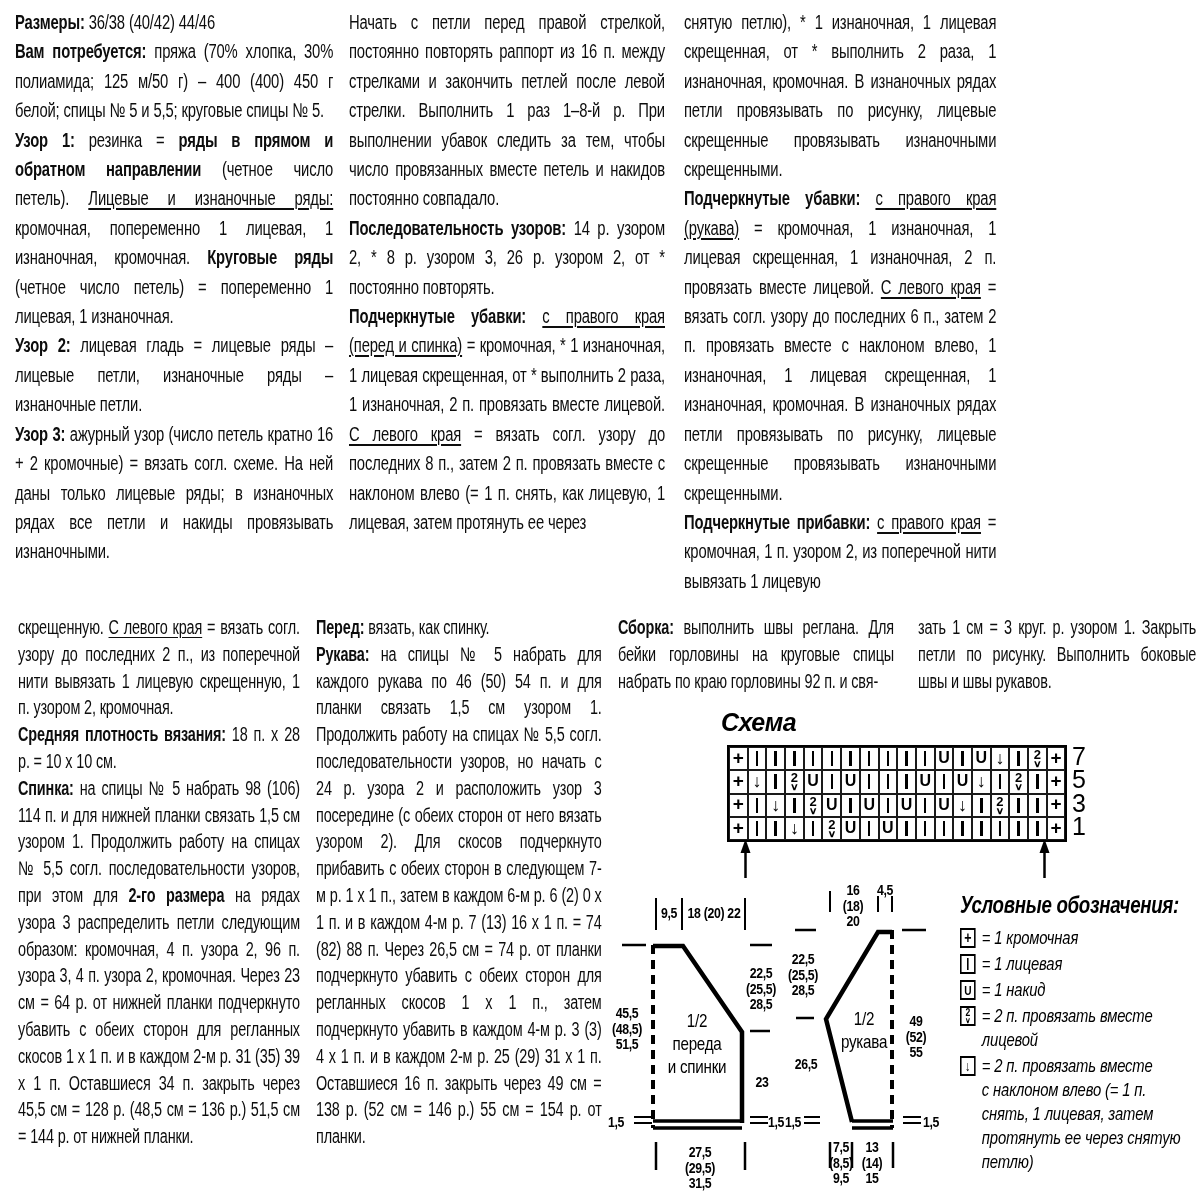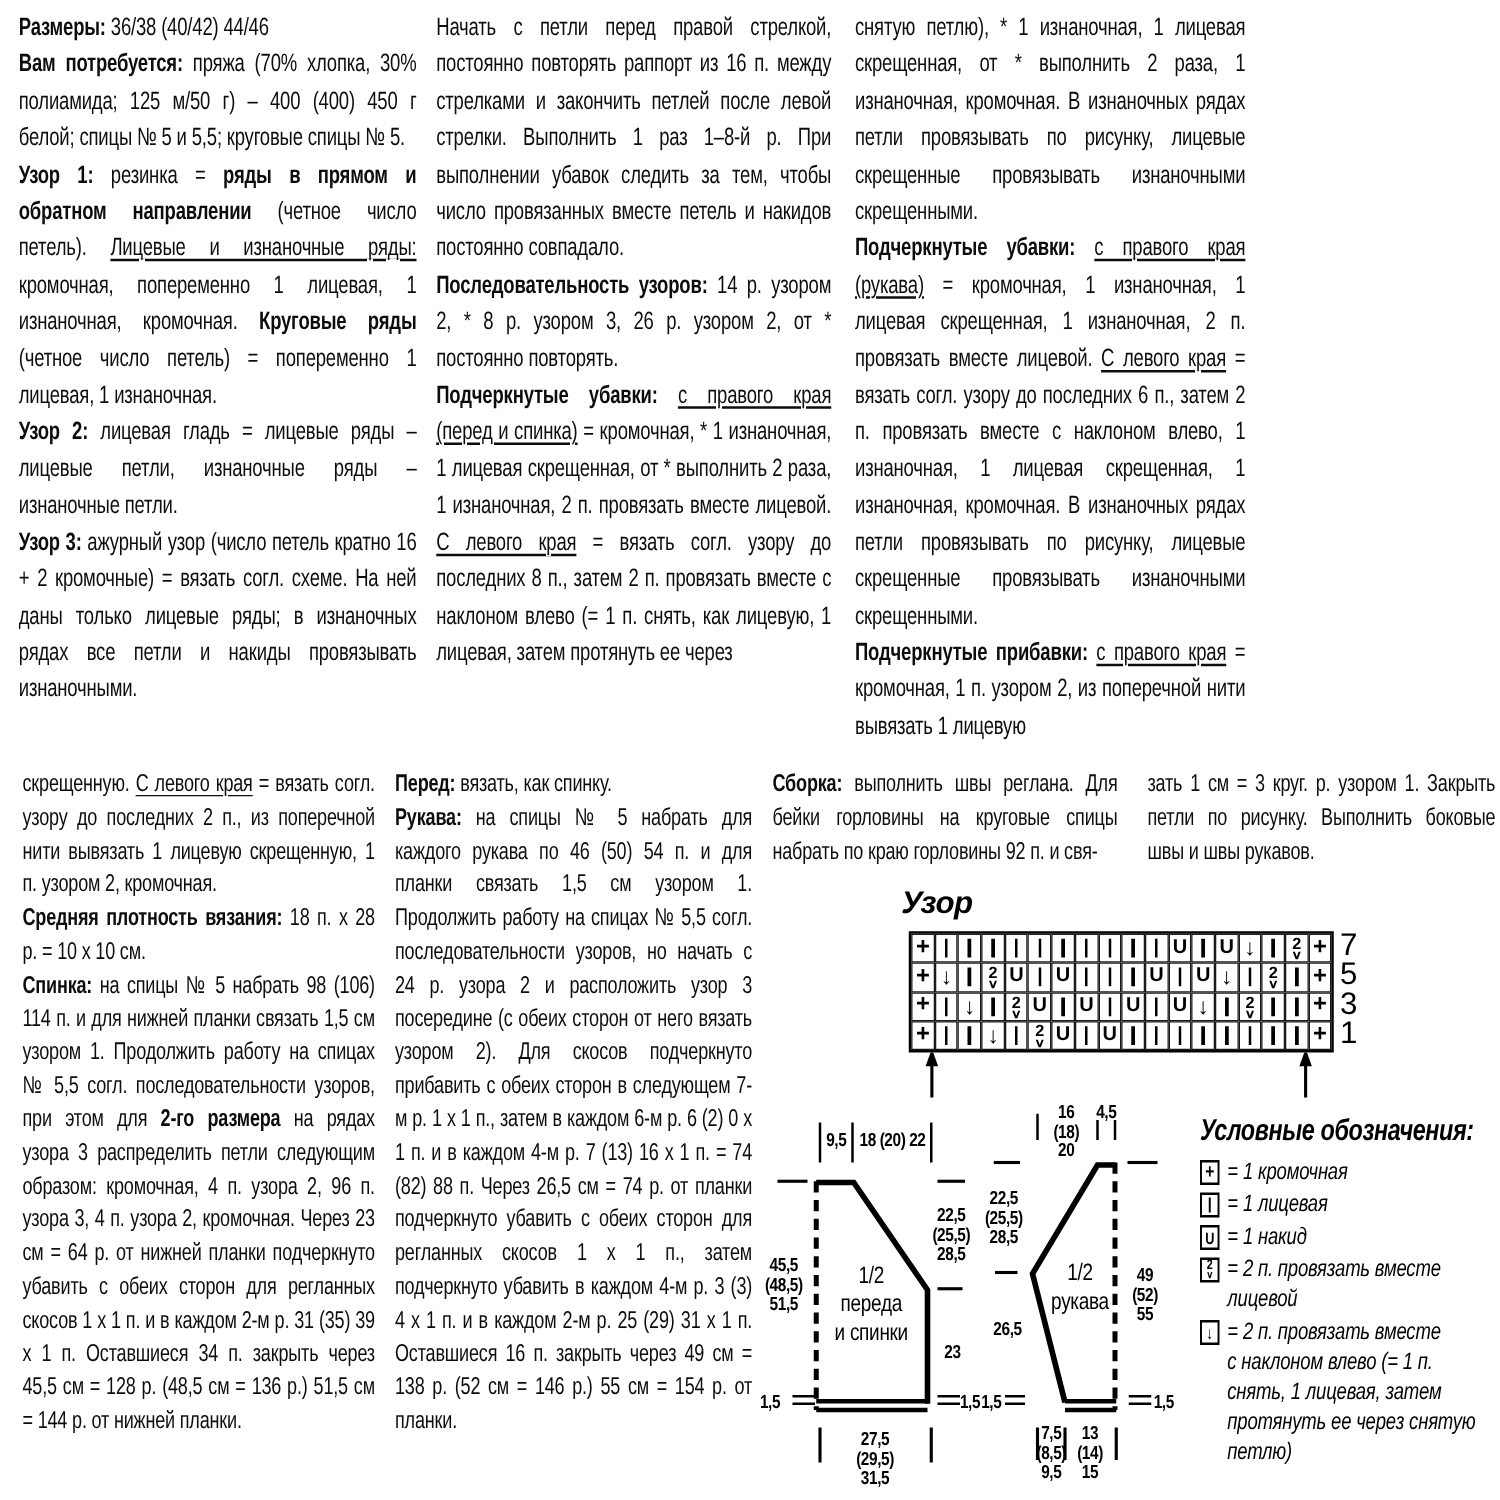--- a/index.html
+++ b/index.html
@@ -140,21 +140,21 @@
       <p><span class="b">Перед: </span><span class="n">вязать, как спинку.</span></p>
       <p><span class="b">Рукава: </span><span class="n">на спицы № 5 набрать для каждого рукава по 46 (50) 54 п. и для планки связать 1,5 см узором 1. Продолжить работу на спицах № 5,5 согл. последовательности узоров, но начать с 24 р. узора 2 и расположить узор 3 посередине (с обеих сторон от него вязать узором 2). Для скосов подчеркнуто прибавить с обеих сторон в следующем 7-м р. 1 х 1 п., затем в каждом 6-м р. 6 (2) 0 х 1 п. и в каждом 4-м р. 7 (13) 16 х 1 п. = 74 (82) 88 п. Через 26,5 см = 74 р. от планки подчеркнуто убавить с обеих сторон для регланных скосов 1 х 1 п., затем подчеркнуто убавить в каждом 4-м р. 3 (3) 4 х 1 п. и в каждом 2-м р. 25 (29) 31 х 1 п. Оставшиеся 16 п. закрыть через 49 см = 138 р. (52 см = 146 р.) 55 см = 154 р. от планки.</span></p>
     </div>
   <div class="textcol col-bot" style="left:618px;top:614px;width:373px">
       <p><span class="b">Сборка: </span><span class="n">выполнить швы реглана. Для бейки горловины на круговые спицы набрать по краю горловины 92 п. и свя-</span></p>
     </div>
   <div class="textcol col-bot" style="left:918px;top:614px;width:376px">
       <p><span class="n">зать 1 см = 3 круг. р. узором 1. Закрыть петли по рисунку. Выполнить боковые швы и швы рукавов.</span></p>
     </div>
 
-  <div id="schema-title">Узор</div>
+  <div id="schema-title">Схема</div>
   <div id="chart-grid">
       <div class="cell">
         <span class="sym-plus">+</span>
       </div>
       <div class="cell">
         <i class="sym-bar"></i>
       </div>
       <div class="cell">
         <i class="sym-bar"></i>
       </div>

